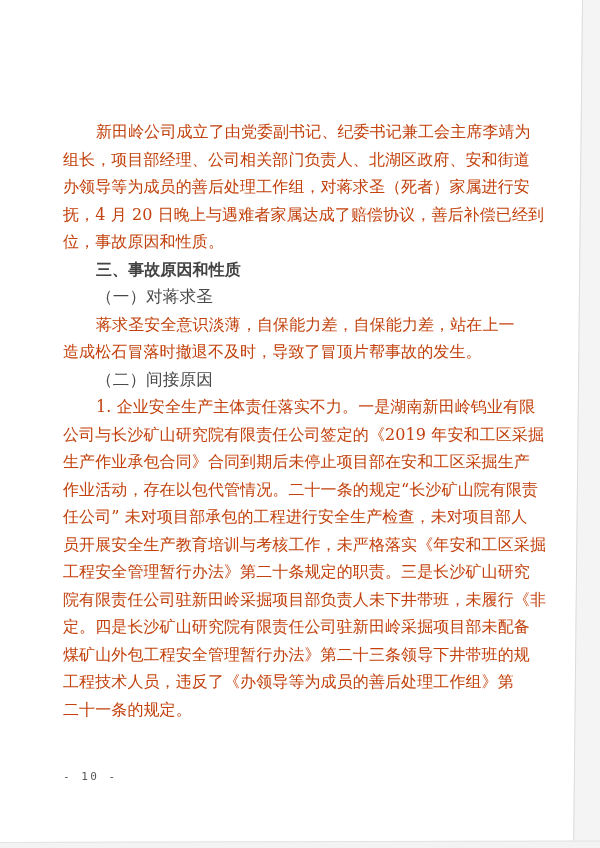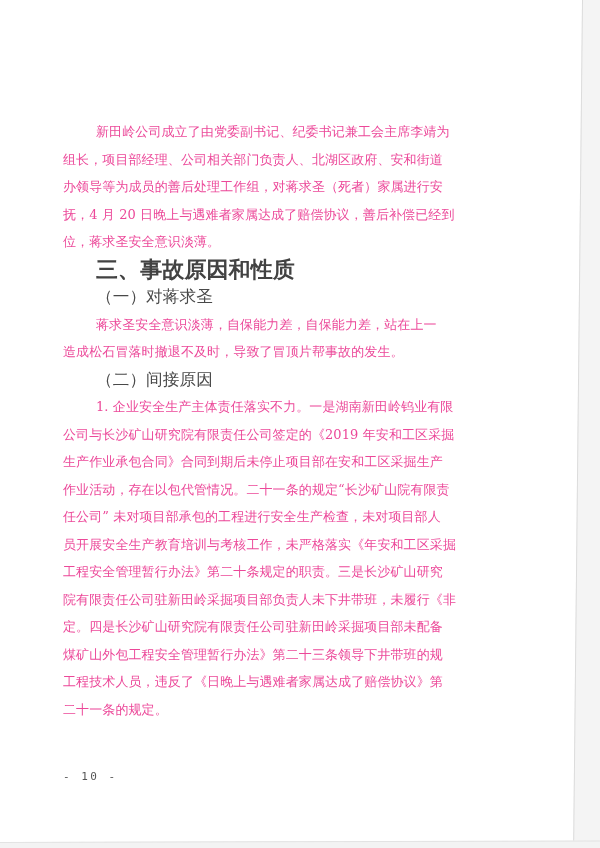--- a/index.html
+++ b/index.html
@@ -42,33 +42,33 @@
   .text-block {
     position: absolute;
     left: 63px;
     top: 118px;
     width: 482px;
     color: #4a4a4a;
   }
   .ln {
     height: 27.5px;
     line-height: 27.5px;
-    font-size: 13px;
+    font-size: 16px;
     letter-spacing: 0.1px;
     white-space: nowrap;
-    color: #ec4899;
+    color: #c2410c;
   }
   .ln.indent {
     padding-left: 33px;
   }
   .ln.h3 {
     font-family: "DejaVu Sans", sans-serif;
     font-weight: 700;
     color: #424242;
-    font-size: 22px;
+    font-size: 16px;
   }
   .ln.kai {
     color: #494949;
     font-size: 16.6px;
   }
   .page-number {
     position: absolute;
     left: 63px;
     top: 766px;
     font-size: 11px;
@@ -84,39 +84,39 @@
 <div class="page">
 
   <div class="edge-right"></div>
   <div class="edge-bottom"></div>
 
   <div class="text-block">
     <div class="ln indent">新田岭公司成立了由党委副书记、纪委书记兼工会主席李靖为</div>
     <div class="ln">组长，项目部经理、公司相关部门负责人、北湖区政府、安和街道</div>
     <div class="ln">办领导等为成员的善后处理工作组，对蒋求圣（死者）家属进行安</div>
     <div class="ln">抚，4 月 20 日晚上与遇难者家属达成了赔偿协议，善后补偿已经到</div>
-    <div class="ln">位，蒋求圣安全意识淡薄。</div>
+    <div class="ln">位，事故原因和性质。</div>
 
     <div class="ln indent h3">三、事故原因和性质</div>
     <div class="ln indent kai">（一）对蒋求圣</div>
 
     <div class="ln indent">蒋求圣安全意识淡薄，自保能力差，自保能力差，站在上一</div>
     <div class="ln">造成松石冒落时撤退不及时，导致了冒顶片帮事故的发生。</div>
 
     <div class="ln indent kai">（二）间接原因</div>
 
     <div class="ln indent">1. 企业安全生产主体责任落实不力。一是湖南新田岭钨业有限</div>
     <div class="ln">公司与长沙矿山研究院有限责任公司签定的《2019 年安和工区采掘</div>
     <div class="ln">生产作业承包合同》合同到期后未停止项目部在安和工区采掘生产</div>
     <div class="ln">作业活动，存在以包代管情况。二十一条的规定“长沙矿山院有限责</div>
     <div class="ln">任公司”  未对项目部承包的工程进行安全生产检查，未对项目部人</div>
     <div class="ln">员开展安全生产教育培训与考核工作，未严格落实《年安和工区采掘</div>
     <div class="ln">工程安全管理暂行办法》第二十条规定的职责。三是长沙矿山研究</div>
     <div class="ln">院有限责任公司驻新田岭采掘项目部负责人未下井带班，未履行《非</div>
     <div class="ln">定。四是长沙矿山研究院有限责任公司驻新田岭采掘项目部未配备</div>
     <div class="ln">煤矿山外包工程安全管理暂行办法》第二十三条领导下井带班的规</div>
-    <div class="ln">工程技术人员，违反了《日晚上与遇难者家属达成了赔偿协议》第</div>
+    <div class="ln">工程技术人员，违反了《办领导等为成员的善后处理工作组》第</div>
     <div class="ln">二十一条的规定。</div>
   </div>
 
   <div class="page-number">- 10 -</div>
 
 </div>
 
 </body></html>

